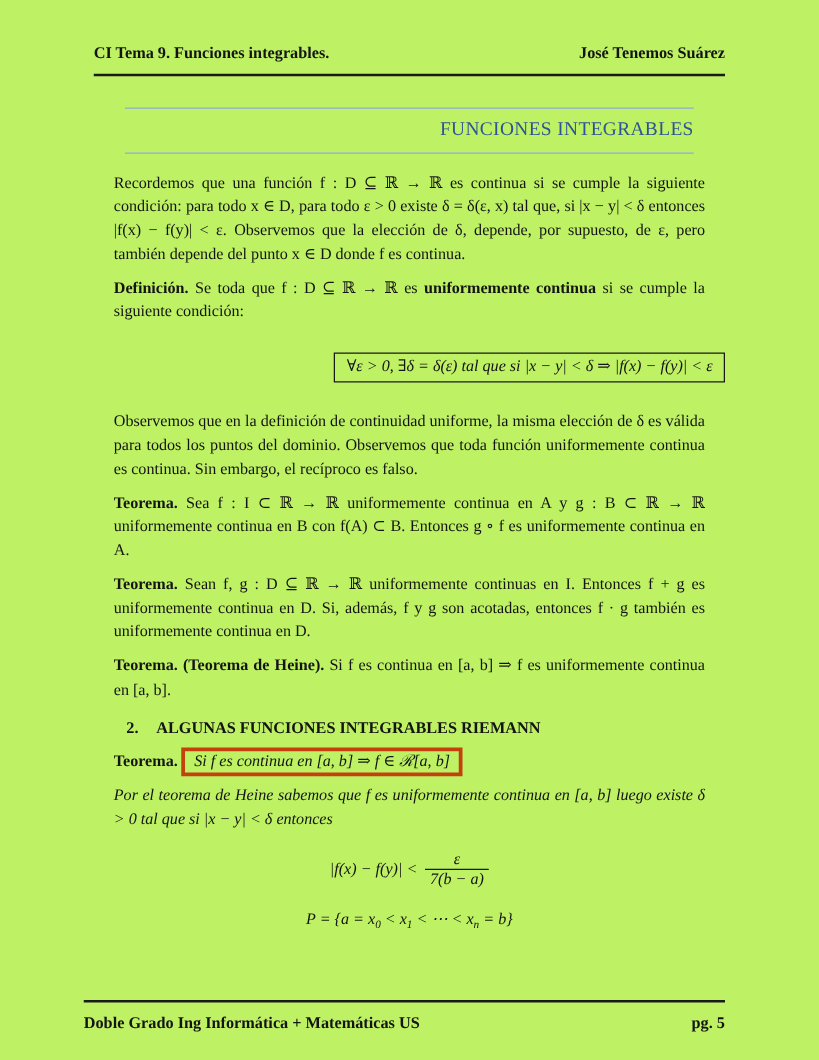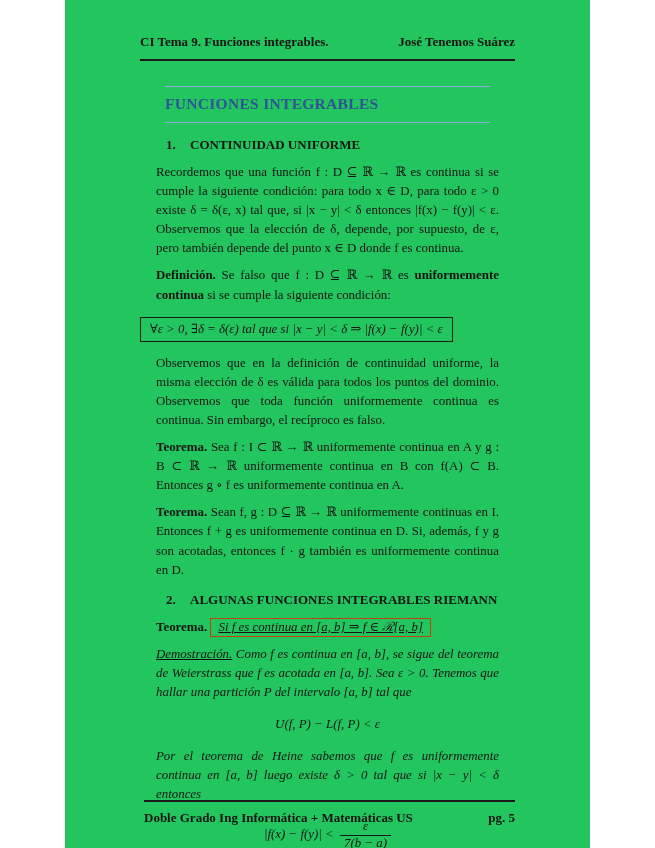--- a/index.html
+++ b/index.html
@@ -1,21 +1,21 @@
 <!DOCTYPE html>
 <html style="--title-blue: #2F5496; --rule-blue: #8FAADC;"><head>
 <meta charset="utf-8">
 <style>
   html, body { margin: 0; padding: 0; background: #ffffff; }
   .page {
     position: relative;
-    width: 525px;
+    width: 655px;
     height: 848px;
     margin: 0 auto;
-    background: #22c55e;
+    background: #bef264;
     font-family: "Liberation Serif", "DejaVu Serif", serif;
     color: #141414;
     box-sizing: border-box;
     padding: 34px 75px 70px 75px;
     overflow: hidden;
   }
   .hdr {
     display: flex;
     justify-content: space-between;
     font-weight: bold;
@@ -26,23 +26,23 @@
     height: 0;
   }
   .hdr-rule { margin-top: 9px; }
   .title-block {
     margin: 25px 25px 10px 25px;
     border-top: 1px solid var(--rule-blue, #8FAADC);
     border-bottom: 1px solid var(--rule-blue, #8FAADC);
     padding: 8px 0 9px 0;
   }
   .title {
-    text-align: left;
+    text-align: right;
     color: var(--title-blue, #2F5496);
-    font-weight: bold;
+    font-weight: normal;
     font-size: 15.5px;
     letter-spacing: 0.3px;
   }
   .doc { margin-top: 14px; font-size: 12.9px; }
   .heading {
     font-weight: bold;
     font-size: 13px;
     margin: 12px 0 10px 0;
     padding-left: 26px;
   }
@@ -50,27 +50,26 @@
   .para {
     text-align: justify;
     line-height: 1.48;
     margin: 8px 16px;
   }
   .para.italic { font-style: italic; }
   .run-b  { font-weight: bold; }
   .run-bu { font-weight: bold; }
   .run-u  { text-decoration: underline; }
   .run-box {
-    border: 1px solid #c2410c;
+    border: 3px solid #c2410c;
     padding: 1px 7px 2px 7px;
     font-style: italic;
-    text-decoration: underline;
   }
   sub { font-size: 9px; }
-  .boxed-wrap { text-align: left; margin: 12px 0; }
+  .boxed-wrap { text-align: right; margin: 22px 0; }
   .boxed-wrap .box {
     display: inline-block;
     border: 1px solid #1a1a1a;
     padding: 3px 9px 4px 9px;
     font-style: italic;
   }
   .formula {
     text-align: center;
     font-style: italic;
     margin: 15px 0;
@@ -79,21 +78,21 @@
     display: inline-block;
     vertical-align: middle;
     text-align: center;
     line-height: 1.2;
     margin-left: 3px;
   }
   .frac .num { display: block; border-bottom: 1px solid #1a1a1a; padding: 0 4px; }
   .frac .den { display: block; padding: 0 4px; }
   .ftr {
     position: absolute;
-    left: 79px;
+    left: 67px;
     right: 75px;
     bottom: 22px;
   }
   .ftr-text {
     display: flex;
     justify-content: space-between;
     font-weight: bold;
     font-size: 13px;
     margin-top: 8px;
   }
@@ -107,31 +106,29 @@
     <span>CI Tema 9. Funciones integrables.</span>
     <span>José Tenemos Suárez</span>
   </div>
   <div class="rule-thick hdr-rule"></div>
 
   <div class="title-block">
     <div class="title">FUNCIONES INTEGRABLES</div>
   </div>
 
   <div class="doc">
-      <div class="heading"><span class="h-num">1.</span><span>CONTINUIDAD UNIFORME</span></div>
       <div class="para"><span>Recordemos que una función f : D ⊆ ℝ → ℝ es continua si se cumple la siguiente condición: para todo x ∈ D, para todo ε &gt; 0 existe δ = δ(ε, x) tal que, si |x − y| &lt; δ entonces |f(x) − f(y)| &lt; ε. Observemos que la elección de δ, depende, por supuesto, de ε, pero también depende del punto x ∈ D donde f es continua.</span></div>
-      <div class="para"><span class="run-bu">Definición.</span><span> Se falso que f : D ⊆ ℝ → ℝ es </span><span class="run-b">uniformemente continua</span><span> si se cumple la siguiente condición:</span></div>
+      <div class="para"><span class="run-bu">Definición.</span><span> Se toda que f : D ⊆ ℝ → ℝ es </span><span class="run-b">uniformemente continua</span><span> si se cumple la siguiente condición:</span></div>
       <div class="boxed-wrap"><span class="box"><span>∀ε &gt; 0, ∃δ = δ(ε) tal que si |x − y| &lt; δ ⇒ |f(x) − f(y)| &lt; ε</span></span></div>
       <div class="para"><span>Observemos que en la definición de continuidad uniforme, la misma elección de δ es válida para todos los puntos del dominio. Observemos que toda función uniformemente continua es continua. Sin embargo, el recíproco es falso.</span></div>
       <div class="para"><span class="run-bu">Teorema.</span><span> Sea f : I ⊂ ℝ → ℝ uniformemente continua en A y g : B ⊂ ℝ → ℝ uniformemente continua en B con f(A) ⊂ B. Entonces g ∘ f es uniformemente continua en A.</span></div>
       <div class="para"><span class="run-bu">Teorema.</span><span> Sean f, g : D ⊆ ℝ → ℝ uniformemente continuas en I. Entonces f + g es uniformemente continua en D. Si, además, f y g son acotadas, entonces f · g también es uniformemente continua en D.</span></div>
+      <div class="para"><span class="run-bu">Teorema.</span><span class="run-b"> (Teorema de Heine).</span><span> Si f es continua en [a, b] ⇒ f es uniformemente continua en [a, b].</span></div>
       <div class="heading"><span class="h-num">2.</span><span>ALGUNAS FUNCIONES INTEGRABLES RIEMANN</span></div>
       <div class="para"><span class="run-bu">Teorema.</span><span> </span><span class="run-box">Si f es continua en [a, b] ⇒ f ∈ ℛ[a, b]</span></div>
-      <div class="para italic"><span class="run-u">Demostración.</span><span> Como f es continua en [a, b], se sigue del teorema de Weierstrass que f es acotada en [a, b]. Sea ε &gt; 0. Tenemos que hallar una partición P del intervalo [a, b] tal que</span></div>
-      <div class="formula"><span>U(f, P) − L(f, P) &lt; ε</span></div>
       <div class="para italic"><span>Por el teorema de Heine sabemos que f es uniformemente continua en [a, b] luego existe δ &gt; 0 tal que si |x − y| &lt; δ entonces</span></div>
       <div class="formula"><span>|f(x) − f(y)| &lt; </span><span class="frac"><span class="num">ε</span><span class="den">7(b − a)</span></span></div>
       <div class="formula"><span>P = {a = x</span><sub>0</sub><span> &lt; x</span><sub>1</sub><span> &lt; ⋯ &lt; x</span><sub>n</sub><span> = b}</span></div>
     </div>
 
   <div class="ftr">
     <div class="rule-thick"></div>
     <div class="ftr-text">
       <span>Doble Grado Ing Informática + Matemáticas US</span>
       <span>pg. 5</span>

